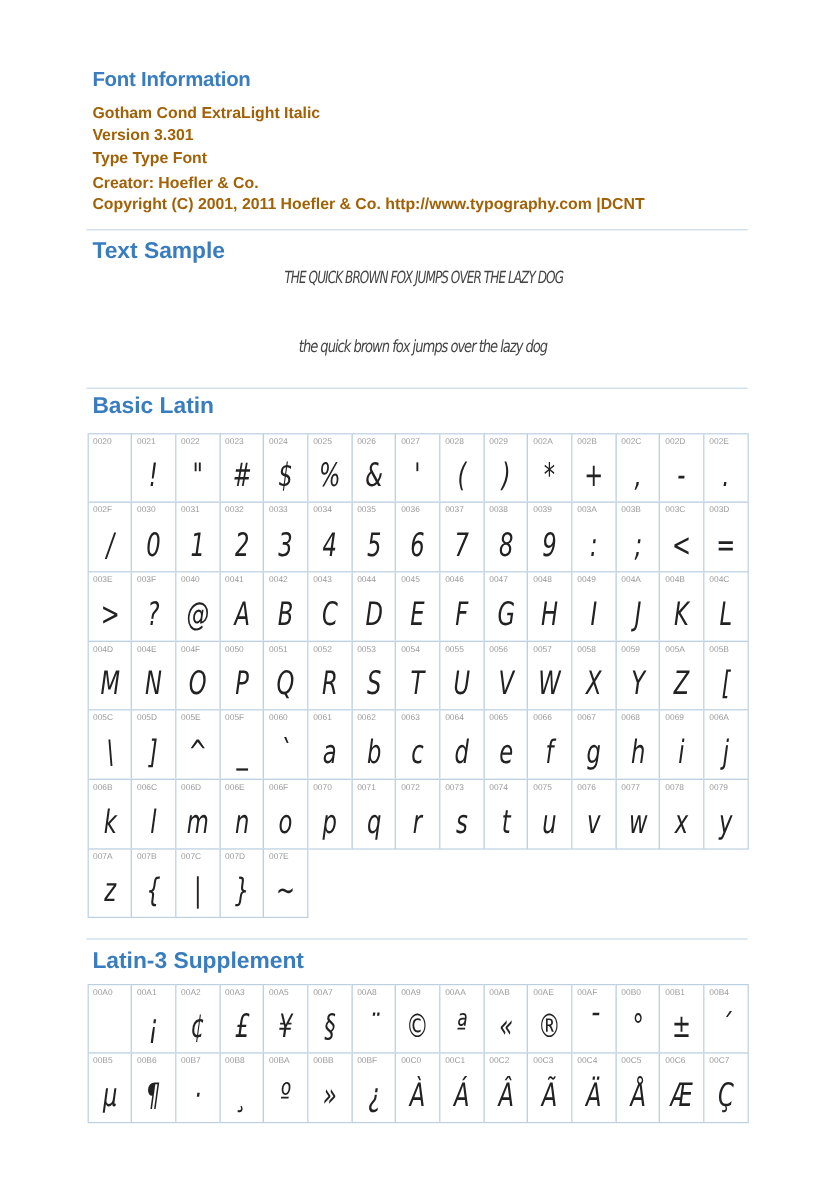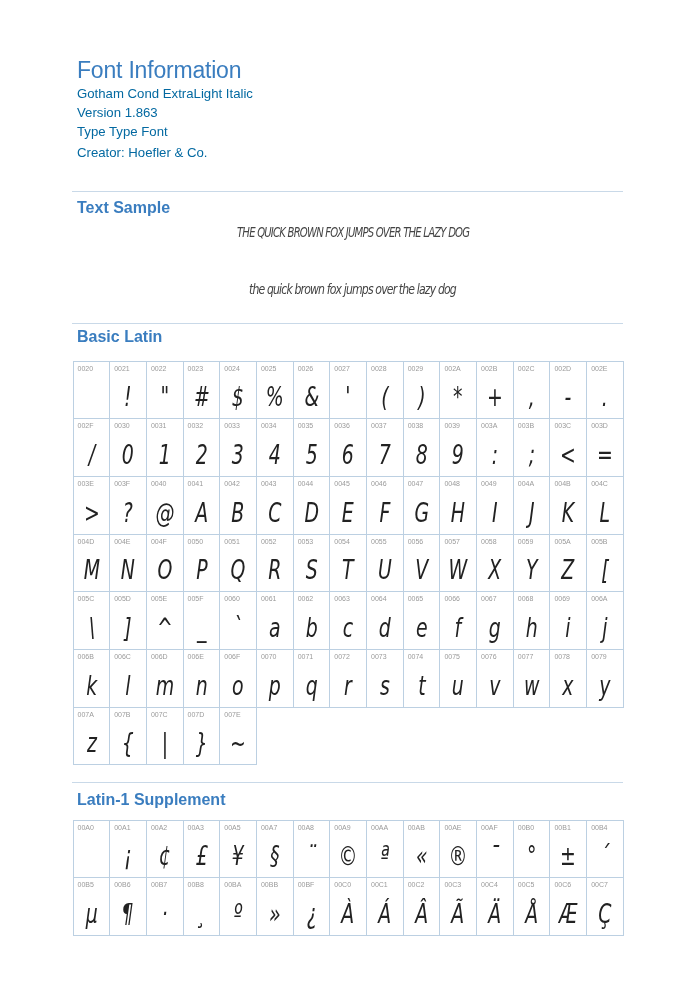--- a/index.html
+++ b/index.html
@@ -1,40 +1,41 @@
 <!DOCTYPE html>
 <html><head>
 <meta charset="utf-8">
 <style>
   html, body { margin:0; padding:0; background:#ffffff; }
   body { width:696px; height:985px; position:relative; overflow:hidden;
          font-family:"Liberation Sans", sans-serif; color:#111; }
   .page { position:absolute; left:0; top:0; width:696px; height:985px; }
-  .title { position:absolute; left:77px; top:57px; font-size:23px; font-weight:normal; color:#3a7dbf; letter-spacing:-0.2px; }
-  .info-line { position:absolute; left:77px; font-size:13.2px; font-weight:normal; color:#0369a1; white-space:nowrap; }
+  .title { position:absolute; left:77px; top:57px; font-size:17px; font-weight:bold; color:#3a7dbf; letter-spacing:-0.2px; }
+  .info-line { position:absolute; left:77px; font-size:13.2px; font-weight:bold; color:#a16207; white-space:nowrap; }
   .rule { position:absolute; left:72px; width:551px; height:1px; background:#c9d9e8; }
-  .section-h { position:absolute; left:77px; font-size:16px; font-weight:bold; color:#3a7dbf; }
+  .section-h { position:absolute; left:77px; font-size:19px; font-weight:bold; color:#3a7dbf; }
   .sample { position:absolute; left:72px; width:660px; text-align:center; font-family:"DejaVu Sans", sans-serif;
             font-style:italic; font-weight:200; color:#444; font-size:14px; letter-spacing:-1.1px; transform:scaleX(0.78); transform-origin:left center; }
   .grid { position:absolute; left:73px; display:grid; grid-template-columns:repeat(15, 36.7px); }
   .cell { box-sizing:border-box; height:58.7px; border:1px solid #bcd0e2; margin:-0.5px; position:relative; background:#fff; }
   .cell .code { position:absolute; left:4px; top:3px; font-size:7px; color:#9a9a9a; font-family:"Liberation Sans", sans-serif; }
   .cell .glyph { position:absolute; left:0; right:0; bottom:4px; text-align:center; font-family:"DejaVu Sans", sans-serif;
                  font-style:italic; font-weight:normal; font-size:27px; color:#222; line-height:34px;
                  transform:scaleX(0.7); transform-origin:center bottom; }
 </style>
 </head>
 <body>
 
 <div class="page">
   <div class="title">Font Information</div>
   <div class="info-line" style="top:86px">Gotham Cond ExtraLight Italic</div>
-  <div class="info-line" style="top:105px">Version 1.863</div>
+  <div class="info-line" style="top:105px">Version 3.301</div>
   <div class="info-line" style="top:124px">Type Type Font</div>
   <div class="info-line" style="top:145px">Creator: Hoefler &amp; Co.</div>
+  <div class="info-line" style="top:162px">Copyright (C) 2001, 2011 Hoefler &amp; Co. http://www.typography.com |DCNT</div>
 
   <div class="rule" style="top:191px"></div>
   <div class="section-h" style="top:199px">Text Sample</div>
   <div class="sample" style="top:224px; left:237px; width:auto; text-align:left; transform:scaleX(0.72);">THE QUICK BROWN FOX JUMPS OVER THE LAZY DOG</div>
   <div class="sample" style="top:281px; left:249px; width:auto; text-align:left; transform:scaleX(0.78);">the quick brown fox jumps over the lazy dog</div>
 
   <div class="rule" style="top:323px"></div>
   <div class="section-h" style="top:328px">Basic Latin</div>
   <div class="grid" id="grid-basic" style="top:361px">
       <div class="cell">
@@ -413,21 +414,21 @@
         <span class="code">007D</span>
         <span class="glyph">}</span>
       </div>
       <div class="cell">
         <span class="code">007E</span>
         <span class="glyph">~</span>
       </div>
     </div>
 
   <div class="rule" style="top:782px"></div>
-  <div class="section-h" style="top:791px">Latin-1 Supplement</div>
+  <div class="section-h" style="top:791px">Latin-3 Supplement</div>
   <div class="grid" id="grid-latin1" style="top:820px">
       <div class="cell">
         <span class="code">00A0</span>
         <span class="glyph"></span>
       </div>
       <div class="cell">
         <span class="code">00A1</span>
         <span class="glyph">¡</span>
       </div>
       <div class="cell">

